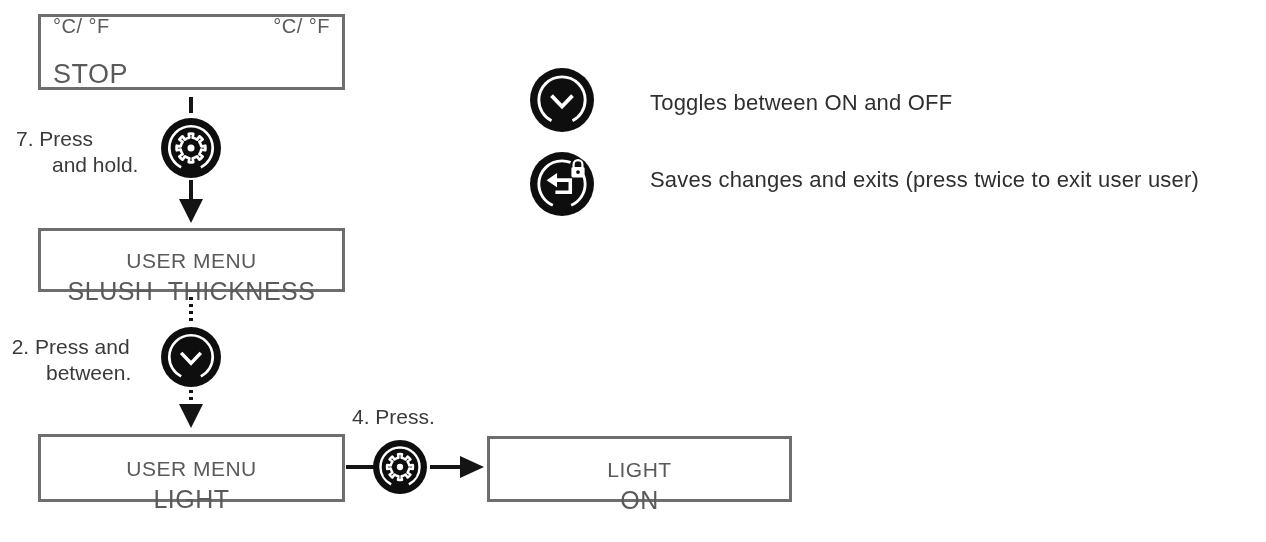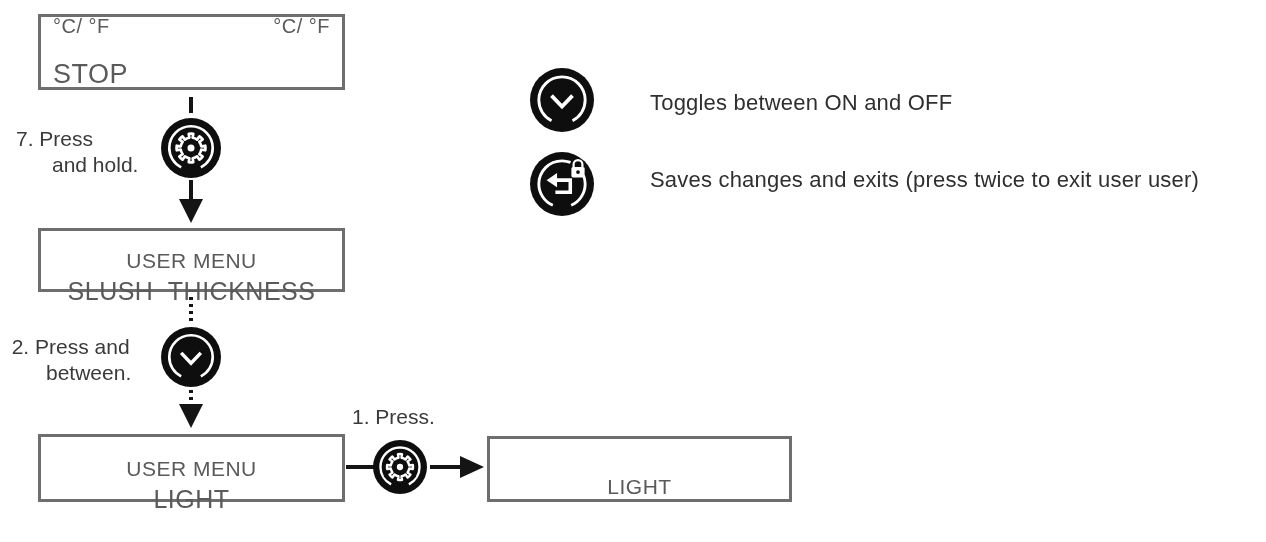--- a/index.html
+++ b/index.html
@@ -93,39 +93,40 @@
 
   <div class="vdots" style="left:189px;top:390px;height:14px;"></div>
   <div class="arrow-down" style="left:179px;top:404px;"></div>
 
   <div class="lcd" style="left:38px;top:434px;width:307px;height:68px;">
     <div class="lcd-center l1">USER MENU</div>
     <div class="lcd-center l2">LIGHT</div>
   </div>
 
   <div class="step" style="left:352px;top:404px;">
-    <div>1. Press.</div>
+    <div>4. Press.</div>
   </div>
 
   <div class="hline" style="left:346px;top:465px;width:28px;"></div>
 
   <div class="btn" style="left:373px;top:440px;width:54px;height:54px;">
     <svg viewBox="-29 -29 58 58">
       <circle r="29" fill="currentColor"></circle>
       <circle r="21" fill="none" stroke="#fff" stroke-width="2.6" pathLength="100" stroke-dasharray="85 15" stroke-dashoffset="67.5"></circle>
       <path d="M9.9,-1.6 L13.8,-2.2 A14,14 0 0 1 13.8,2.2 L9.9,1.6 A10,10 0 0 1 8.1,5.9 L11.3,8.2 A14,14 0 0 1 8.2,11.3 L5.9,8.1 A10,10 0 0 1 1.6,9.9 L2.2,13.8 A14,14 0 0 1 -2.2,13.8 L-1.6,9.9 A10,10 0 0 1 -5.9,8.1 L-8.2,11.3 A14,14 0 0 1 -11.3,8.2 L-8.1,5.9 A10,10 0 0 1 -9.9,1.6 L-13.8,2.2 A14,14 0 0 1 -13.8,-2.2 L-9.9,-1.6 A10,10 0 0 1 -8.1,-5.9 L-11.3,-8.2 A14,14 0 0 1 -8.2,-11.3 L-5.9,-8.1 A10,10 0 0 1 -1.6,-9.9 L-2.2,-13.8 A14,14 0 0 1 2.2,-13.8 L1.6,-9.9 A10,10 0 0 1 5.9,-8.1 L8.2,-11.3 A14,14 0 0 1 11.3,-8.2 L8.1,-5.9 A10,10 0 0 1 9.9,-1.6 Z" fill="none" stroke="#fff" stroke-width="2.6" stroke-linejoin="round"></path>
       <circle r="3.4" fill="#fff"></circle>
     </svg>
   </div>
 
   <div class="hline" style="left:430px;top:465px;width:30px;"></div>
   <div class="arrow-right" style="left:460px;top:456px;"></div>
 
   <div class="lcd" style="left:487px;top:436px;width:305px;height:66px;">
     <div class="lcd-center l1">LIGHT</div>
+    <div class="lcd-center l2">ON</div>
   </div>
 
   <div class="btn" style="left:530px;top:68px;width:64px;height:64px;">
     <svg viewBox="-29 -29 58 58">
       <circle r="29" fill="currentColor"></circle>
       <circle r="21" fill="none" stroke="#fff" stroke-width="2.6" pathLength="100" stroke-dasharray="85 15" stroke-dashoffset="67.5"></circle>
       <polyline points="-9.5,-4 0,6 9.5,-4" fill="none" stroke="#fff" stroke-width="3.4"></polyline>
     </svg>
   </div>
   <div class="legend-text" style="left:650px;top:90px;">Toggles between ON and OFF</div>

